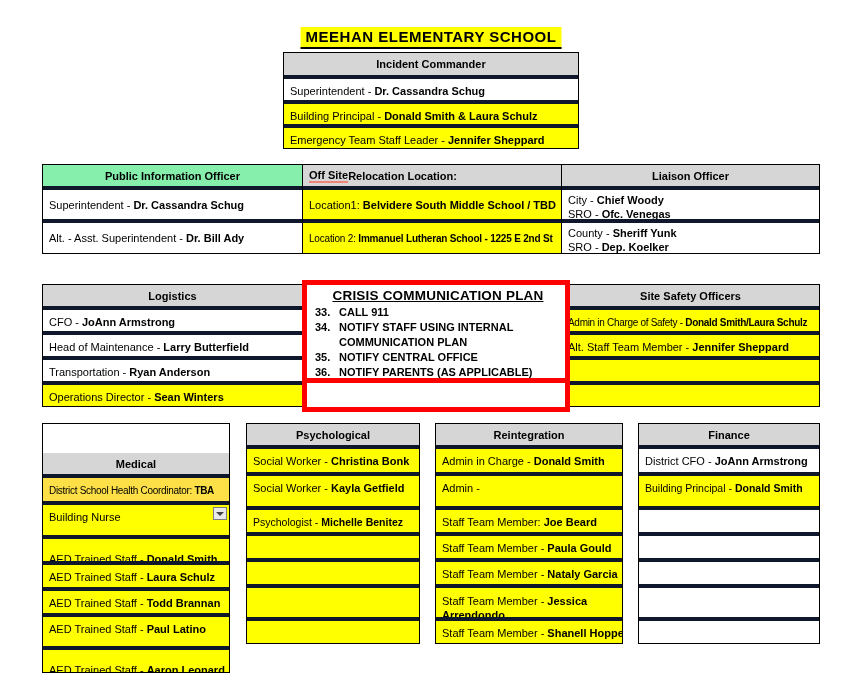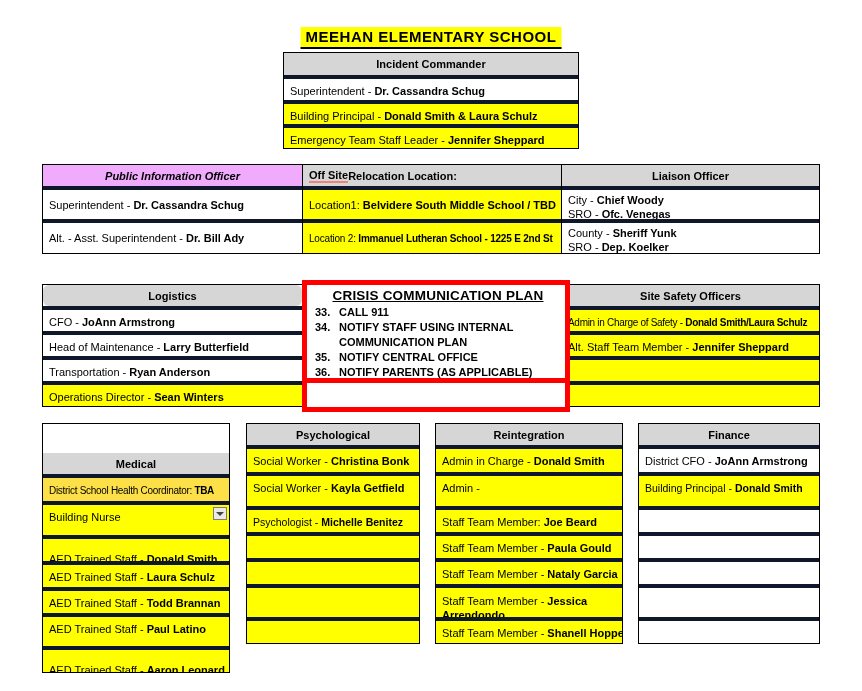--- a/index.html
+++ b/index.html
@@ -68,21 +68,21 @@
         <div class="t-line"><span>Superintendent - </span><span class="b">Dr. Cassandra Schug</span></div>
       </div>
       <div class="t-row" style="height: 24px; background: rgb(255, 255, 0); padding-top: 6px;">
         <div class="t-line"><span>Building Principal - </span><span class="b">Donald Smith &amp; Laura Schulz</span></div>
       </div>
       <div class="t-row" style="height: 24px; background: rgb(255, 255, 0); padding-top: 6px;">
         <div class="t-line"><span>Emergency Team Staff Leader - </span><span class="b">Jennifer Sheppard</span></div>
       </div>
     </div>
     <div class="table-box" style="left: 42px; top: 164px; width: 261px;">
-      <div class="t-header" style="height: 21px; background: #f0abfc; font-style: italic;">
+      <div class="t-header" style="height: 21px; background: #86efac;">
         <span>Public Information Officer</span>
       </div>
       <div class="t-row" style="height: 33px; background: rgb(255, 255, 255); padding-top: 9px;">
         <div class="t-line"><span>Superintendent - </span><span class="b">Dr. Cassandra Schug</span></div>
       </div>
       <div class="t-row" style="height: 34px; background: rgb(255, 255, 255); padding-top: 9px;">
         <div class="t-line"><span>Alt. - Asst. Superintendent - </span><span class="b">Dr. Bill Ady</span></div>
       </div>
     </div>
     <div class="table-box" style="left: 302px; top: 164px; width: 260px;">
@@ -104,21 +104,21 @@
       <div class="t-row two-line" style="height: 33px; background: rgb(255, 255, 255); padding-top: 3px;">
         <div class="t-line"><span>City - </span><span class="b">Chief Woody</span></div>
         <div class="t-line"><span>SRO - </span><span class="b">Ofc. Venegas</span></div>
       </div>
       <div class="t-row two-line" style="height: 34px; background: rgb(255, 255, 255); padding-top: 3px;">
         <div class="t-line"><span>County - </span><span class="b">Sheriff Yunk</span></div>
         <div class="t-line"><span>SRO - </span><span class="b">Dep. Koelker</span></div>
       </div>
     </div>
     <div class="table-box" style="left: 42px; top: 284px; width: 261px;">
-      <div class="t-header" style="height: 21px; background: rgb(214, 214, 214); border-radius: 6px;">
+      <div class="t-header" style="height: 21px; background: rgb(214, 214, 214);">
         <span>Logistics</span>
       </div>
       <div class="t-row" style="height: 25px; background: rgb(255, 255, 255); padding-top: 6px;">
         <div class="t-line"><span>CFO - </span><span class="b">JoAnn Armstrong</span></div>
       </div>
       <div class="t-row" style="height: 25px; background: rgb(255, 255, 255); padding-top: 6px;">
         <div class="t-line"><span>Head of Maintenance - </span><span class="b">Larry Butterfield</span></div>
       </div>
       <div class="t-row" style="height: 25px; background: rgb(255, 255, 255); padding-top: 6px;">
         <div class="t-line"><span>Transportation - </span><span class="b">Ryan Anderson</span></div>

